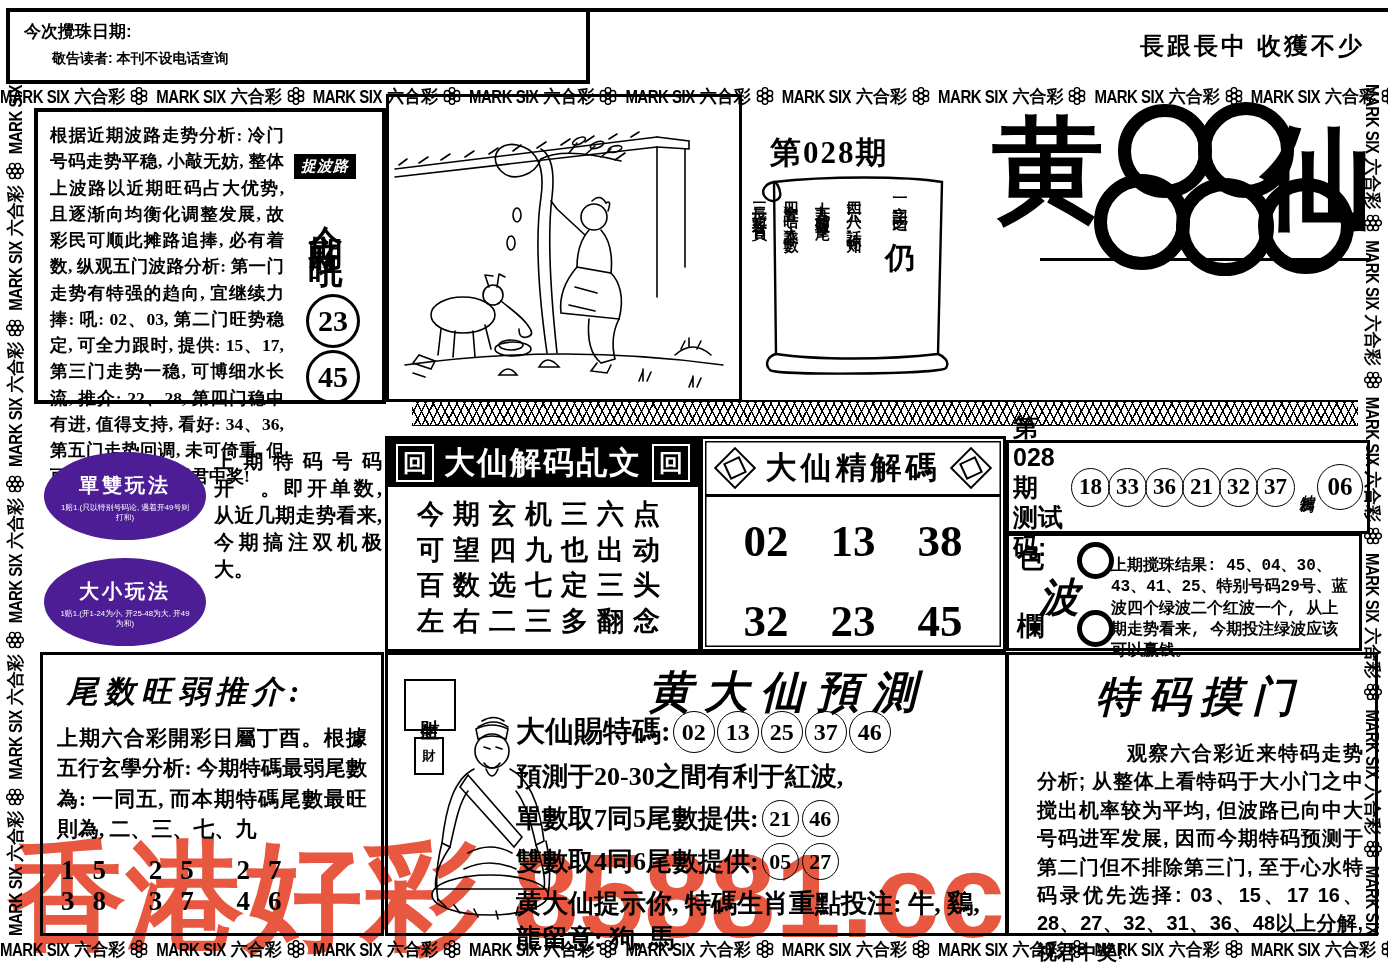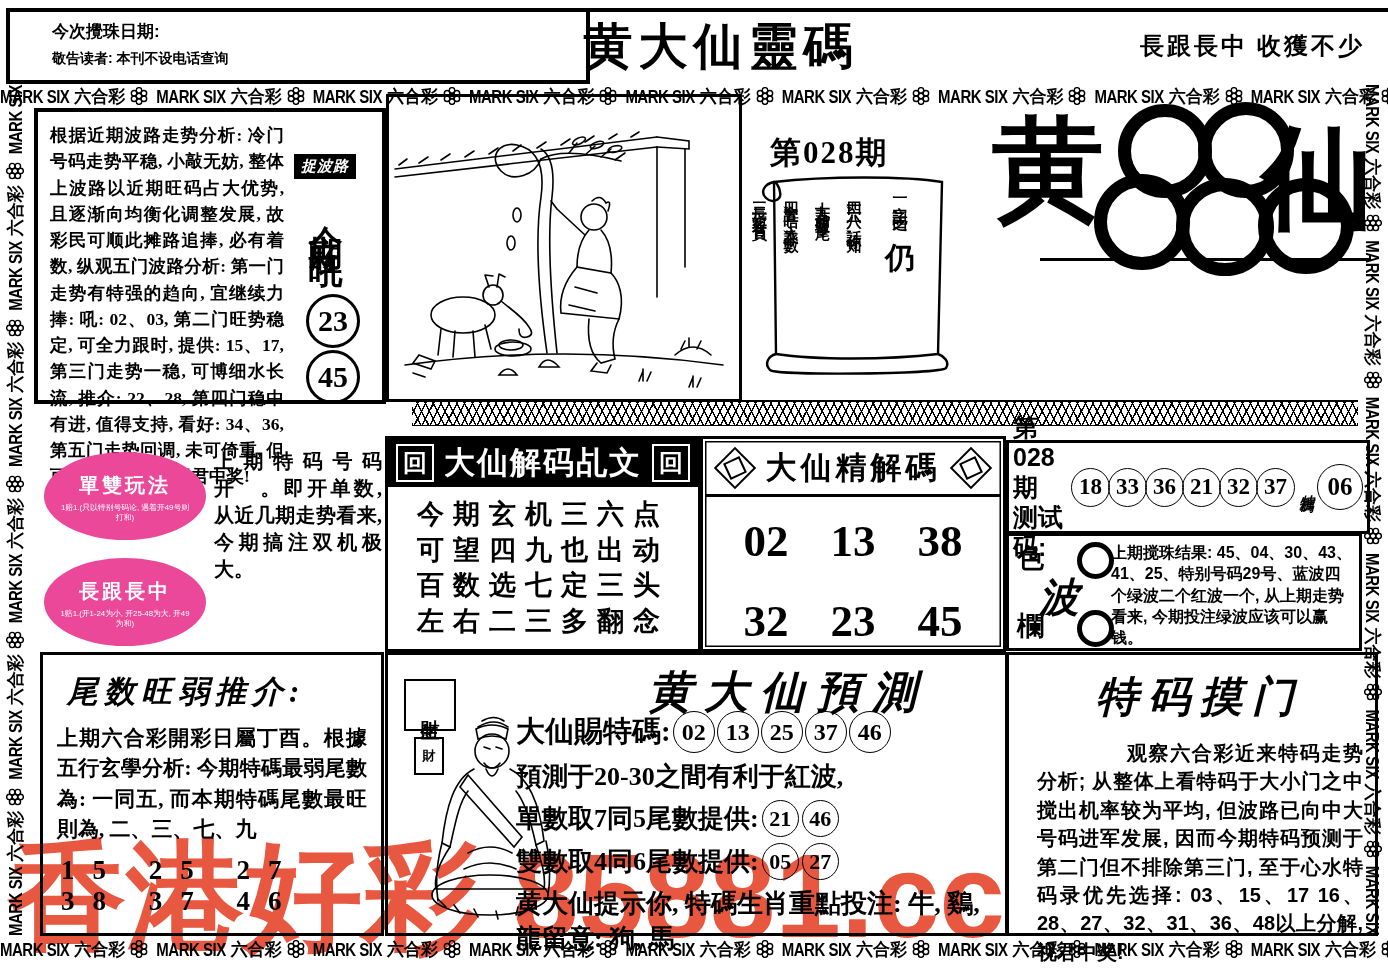--- a/index.html
+++ b/index.html
@@ -11,21 +11,21 @@
   .band .en{font-family:"Liberation Sans",sans-serif;font-weight:700;font-size:15px;letter-spacing:-0.5px;transform:scaleY(1.25);}
   .band .cn{font-weight:900;font-size:17px;font-family:"Liberation Sans",sans-serif;}
   .band svg{width:18px;height:18px;}
   .band svg circle{fill:none;stroke:#000;stroke-width:1.6;}
   #band-top{left:0;top:84px;width:1388px;height:24px;}
   #band-bottom{left:0;top:937px;width:1388px;height:24px;}
   #band-left{left:2px;top:936px;width:852px;height:26px;transform-origin:0 0;transform:rotate(-90deg);}
   #band-right{left:1386px;top:84px;width:852px;height:26px;transform-origin:0 0;transform:rotate(90deg);}
   
   #hdr-box{position:absolute;left:6px;top:8px;width:576px;height:68px;border:4px solid #000;}
-  #hdr-date{position:absolute;left:14px;top:8px;font-family:"Liberation Sans",sans-serif;font-weight:700;font-size:17px;margin-left:28px;}
+  #hdr-date{position:absolute;left:14px;top:8px;font-family:"Liberation Sans",sans-serif;font-weight:700;font-size:17px;}
   #hdr-notice{position:absolute;left:42px;top:38px;font-family:"Liberation Sans",sans-serif;font-weight:700;font-size:14px;text-align:center;}
   #hdr-rule{position:absolute;left:590px;top:8px;width:798px;border-top:4px solid #000;}
   #page-title{position:absolute;left:556px;top:14px;width:330px;text-align:center;
               font-size:49px;font-weight:900;letter-spacing:6px;}
   #hdr-slogan{position:absolute;left:1140px;top:30px;font-size:24px;font-weight:900;letter-spacing:3px;}
   
   #wave-box{position:absolute;left:34px;top:108px;width:344px;height:288px;border:4px solid #000;display:flex;}
   #wave-text{flex:1;padding:10px 6px 6px 12px;font-size:17.5px;font-weight:700;line-height:1.5;text-align:justify;}
   #wave-side{width:92px;position:relative;}
   #wave-label{position:absolute;left:4px;top:42px;background:#000;color:#fff;font-size:15px;font-weight:700;
@@ -51,21 +51,21 @@
   #logo .ch{position:absolute;font-size:112px;font-weight:900;line-height:1;}
   #logo-c1{left:2px;top:6px;} #logo-c3{left:272px;top:14px;}
   .ring{position:absolute;border:13px solid #000;border-radius:50%;}
   #logo-underline{position:absolute;left:1040px;top:258px;width:330px;border-top:3px solid #000;}
   
   #hatch{position:absolute;left:412px;top:400px;width:946px;height:23px;border-top:2px solid #000;border-bottom:1px solid #000;
     background:
      repeating-linear-gradient(63deg,#000 0 1.4px,transparent 1.4px 7px),
      repeating-linear-gradient(-63deg,#000 0 1.4px,transparent 1.4px 7px);}
   
-  .badge{position:absolute;left:44px;width:162px;height:88px;background:#ec4899;border-radius:50%;color:#fff;
+  .badge{position:absolute;left:44px;width:162px;height:88px;background:#4c1d95;border-radius:50%;color:#fff;
          text-align:center;}
   .badge .bt{margin-top:20px;font-size:20px;font-weight:700;letter-spacing:3px;}
   .badge .bn{margin-top:3px;font-size:8.5px;font-family:"Liberation Sans",sans-serif;transform:scale(.92);line-height:1.25;padding:0 10px;}
   #badge1{top:452px;} #badge2{top:558px;}
   .method-text{position:absolute;left:214px;width:168px;font-size:20px;font-weight:700;line-height:1.35;text-align:justify;}
   #mtext1{top:448px;} #mtext2{top:554px;}
   
   #oracle-box{position:absolute;left:385px;top:436px;width:310px;height:210px;border:3px solid #000;}
   #oracle-hd{height:48px;background:#000;color:#fff;display:flex;align-items:center;justify-content:space-between;padding:0 8px;}
   #oracle-hd .ttl{font-size:31px;font-weight:900;letter-spacing:2px;}
@@ -90,21 +90,21 @@
   #test-special-label{writing-mode:vertical-rl;font-size:14px;font-weight:700;font-style:italic;margin:0 2px;letter-spacing:2px;}
   .tc-sp{width:44px;height:44px;font-size:25px;}
   
   #cw-box{position:absolute;left:1006px;top:533px;width:350px;height:112px;border:3px solid #000;display:flex;}
   #cw-left{width:100px;position:relative;flex:0 0 auto;}
   #cw-left .c1{position:absolute;left:8px;top:4px;font-size:27px;font-weight:900;}
   #cw-left .c2{position:absolute;left:30px;top:34px;font-size:40px;font-weight:900;font-style:italic;}
   #cw-left .c3{position:absolute;left:8px;top:72px;font-size:27px;font-weight:900;}
   .cw-ring{position:absolute;left:68px;width:27px;height:27px;border:5px solid #000;border-radius:50%;}
   #cw-ring1{top:6px;} #cw-ring2{top:74px;}
-  #cw-text{flex:1;padding:6px 6px 4px 2px;font-size:16px;font-weight:700;line-height:1.33;font-family:Liberation Sans, sans-serif;}
+  #cw-text{flex:1;padding:20px 6px 4px 2px;font-size:16px;font-weight:700;line-height:1.33;font-family:Liberation Mono, monospace;}
   
   #tail-box{position:absolute;left:40px;top:652px;width:338px;height:278px;border:3px solid #000;}
   #tail-title{margin:16px 8px 6px 24px;font-size:31px;font-weight:900;letter-spacing:6px;font-style:italic;}
   #tail-text{padding:4px 14px 0 14px;font-size:21px;font-weight:700;line-height:1.45;text-align:justify;}
   #tail-nums{position:absolute;left:18px;bottom:16px;font-size:27px;font-weight:900;letter-spacing:18px;}
   
   #pred-box{position:absolute;left:385px;top:652px;width:617px;height:278px;border:3px solid #000;}
   #pred-title{position:absolute;left:200px;top:8px;width:400px;text-align:center;font-size:44px;font-weight:900;letter-spacing:12px;font-style:italic;}
   #seal1{position:absolute;left:16px;top:24px;width:48px;height:48px;border:2.5px solid #000;display:flex;align-items:center;justify-content:center;font-size:19px;font-weight:900;writing-mode:vertical-rl;}
   #seal2{position:absolute;left:26px;top:82px;width:26px;height:34px;border:2px solid #000;display:flex;align-items:center;justify-content:center;font-size:13px;font-weight:700;}
@@ -125,21 +125,20 @@
 </head>
 <body>
 
 <div id="page">
 
   <div id="hdr-box">
     <div id="hdr-date">今次攪珠日期:</div>
     <div id="hdr-notice">敬告读者: 本刊不设电话查询</div>
   </div>
   <div id="hdr-rule"></div>
-  <div id="page-title">黄大仙靈碼</div>
   <div id="hdr-slogan">長跟長中  收獲不少</div>
 
   <div id="band-top" class="band">
       <span class="bu">
         <span class="en">MARK SIX</span>
         <span class="cn">六合彩</span>
         <svg viewBox="0 0 20 20">
           <circle cx="10" cy="10" r="3.1"></circle>
           <circle cx="10" cy="3.8" r="3.1"></circle>
           <circle cx="10" cy="16.2" r="3.1"></circle>
@@ -597,21 +596,21 @@
   <div id="logo-underline"></div>
 
   <div id="hatch"></div>
 
   <div id="badge1" class="badge">
     <div class="bt">單雙玩法</div>
     <div class="bn">1赔1.(只以特别号码论, 遇着开49号则打和)</div>
   </div>
   <div id="mtext1" class="method-text">上期特码号码开　。即开单数, 从近几期走势看来, 今期搞注双机极大。</div>
   <div id="badge2" class="badge">
-    <div class="bt">長跟長中</div>
+    <div class="bt">大小玩法</div>
     <div class="bn">1赔1.(开1-24为小, 开25-48为大, 开49为和)</div>
   </div>
 
   <div id="oracle-box">
     <div id="oracle-hd">
       <span class="huí">回</span>
       <span class="ttl">大仙解码乩文</span>
       <span class="huí">回</span>
     </div>
     <div id="oracle-body">

